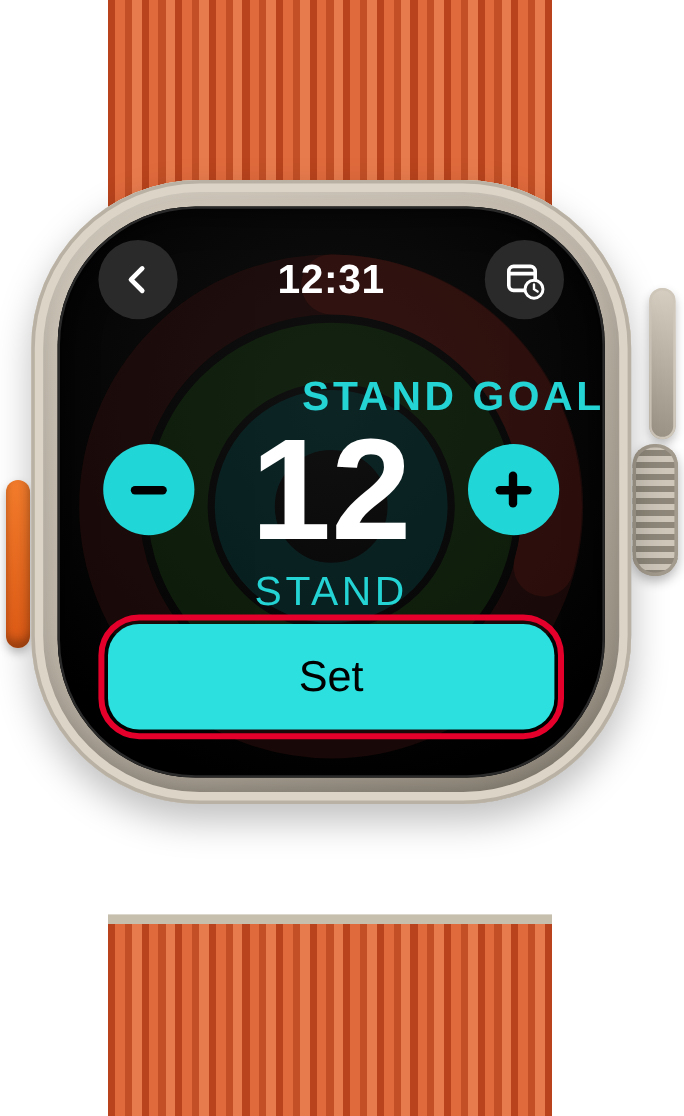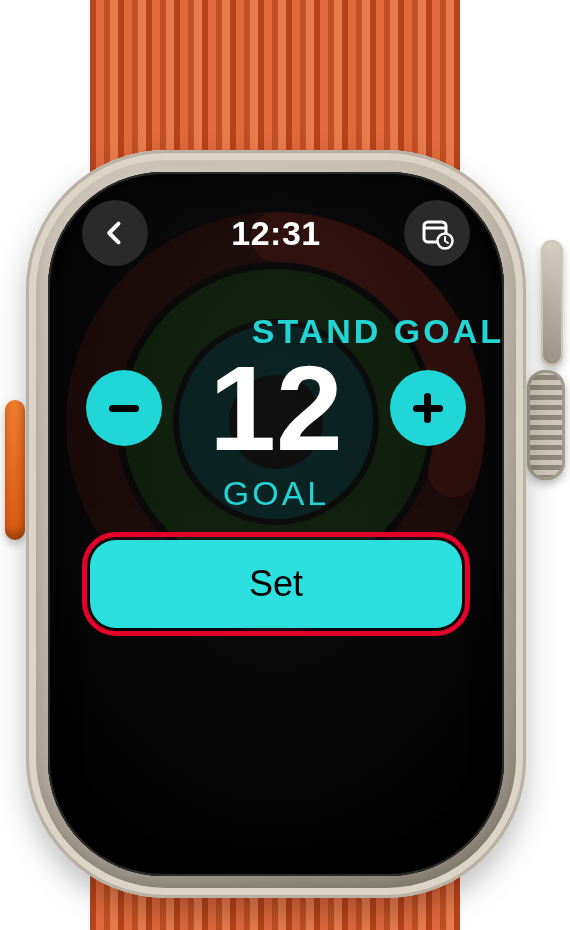--- a/index.html
+++ b/index.html
@@ -10,21 +10,21 @@
     font-family: -apple-system, "SF Pro Display", "Helvetica Neue", Arial, sans-serif;
     background: #fff;
   }
 
   
   .watch-case {
     position: absolute;
     left: 26px;
     top: 150px;
     width: 500px;
-    height: 748px;
+    height: 520px;
     border-radius: 140px;
     background: linear-gradient(145deg, #d2cabd 0%, #c1b8ab 45%, #928a7c 100%);
     box-shadow:
       inset 0 0 0 3px #b9b1a3,
       inset 0 0 0 10px #dcd4c6,
       inset 0 4px 12px rgba(255,255,255,.55),
       inset 0 -10px 30px rgba(0,0,0,.35),
       0 14px 30px rgba(0,0,0,.25);
   }
 
@@ -186,21 +186,21 @@
     right: 0;
     text-align: center;
     color: #24d3d3;
     font-size: 34px;
     font-weight: 500;
     letter-spacing: 3px;
   }
 
   .set-wrap {
     position: absolute;
-    top: 360px;
+    top: 340px;
     left: 34px;
     right: 34px;
     height: 104px;
     border: 5px solid #e4002b;
     border-radius: 34px;
     box-sizing: border-box;
     padding: 3px;
   }
   .set-btn {
     width: 100%;
@@ -263,21 +263,21 @@
       <div class="stepper">
         <div class="step-btn">
           <span class="bar-h"></span>
         </div>
         <div class="goal-value">12</div>
         <div class="step-btn">
           <span class="plus"></span>
         </div>
       </div>
 
-      <div class="goal-unit">GOAL</div>
+      <div class="goal-unit">STAND</div>
 
       <div class="set-wrap">
         <div class="set-btn">Set</div>
       </div>
 
     </div>
   </div>
 </div>
 
 </body></html>

